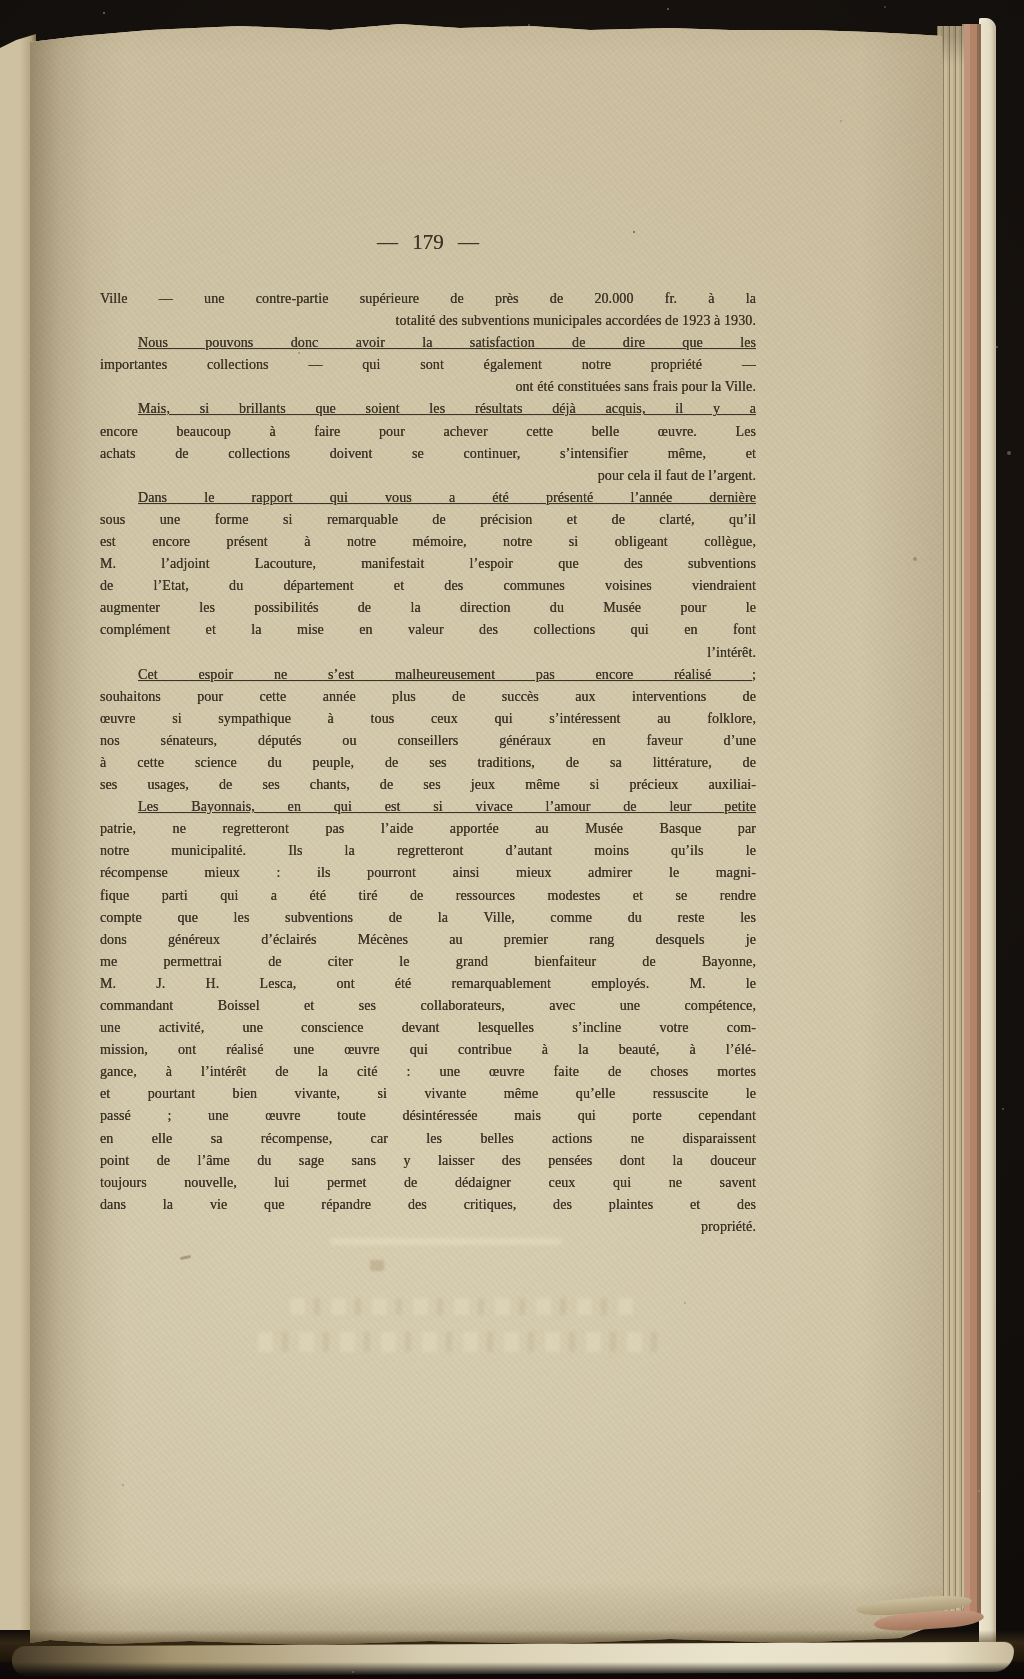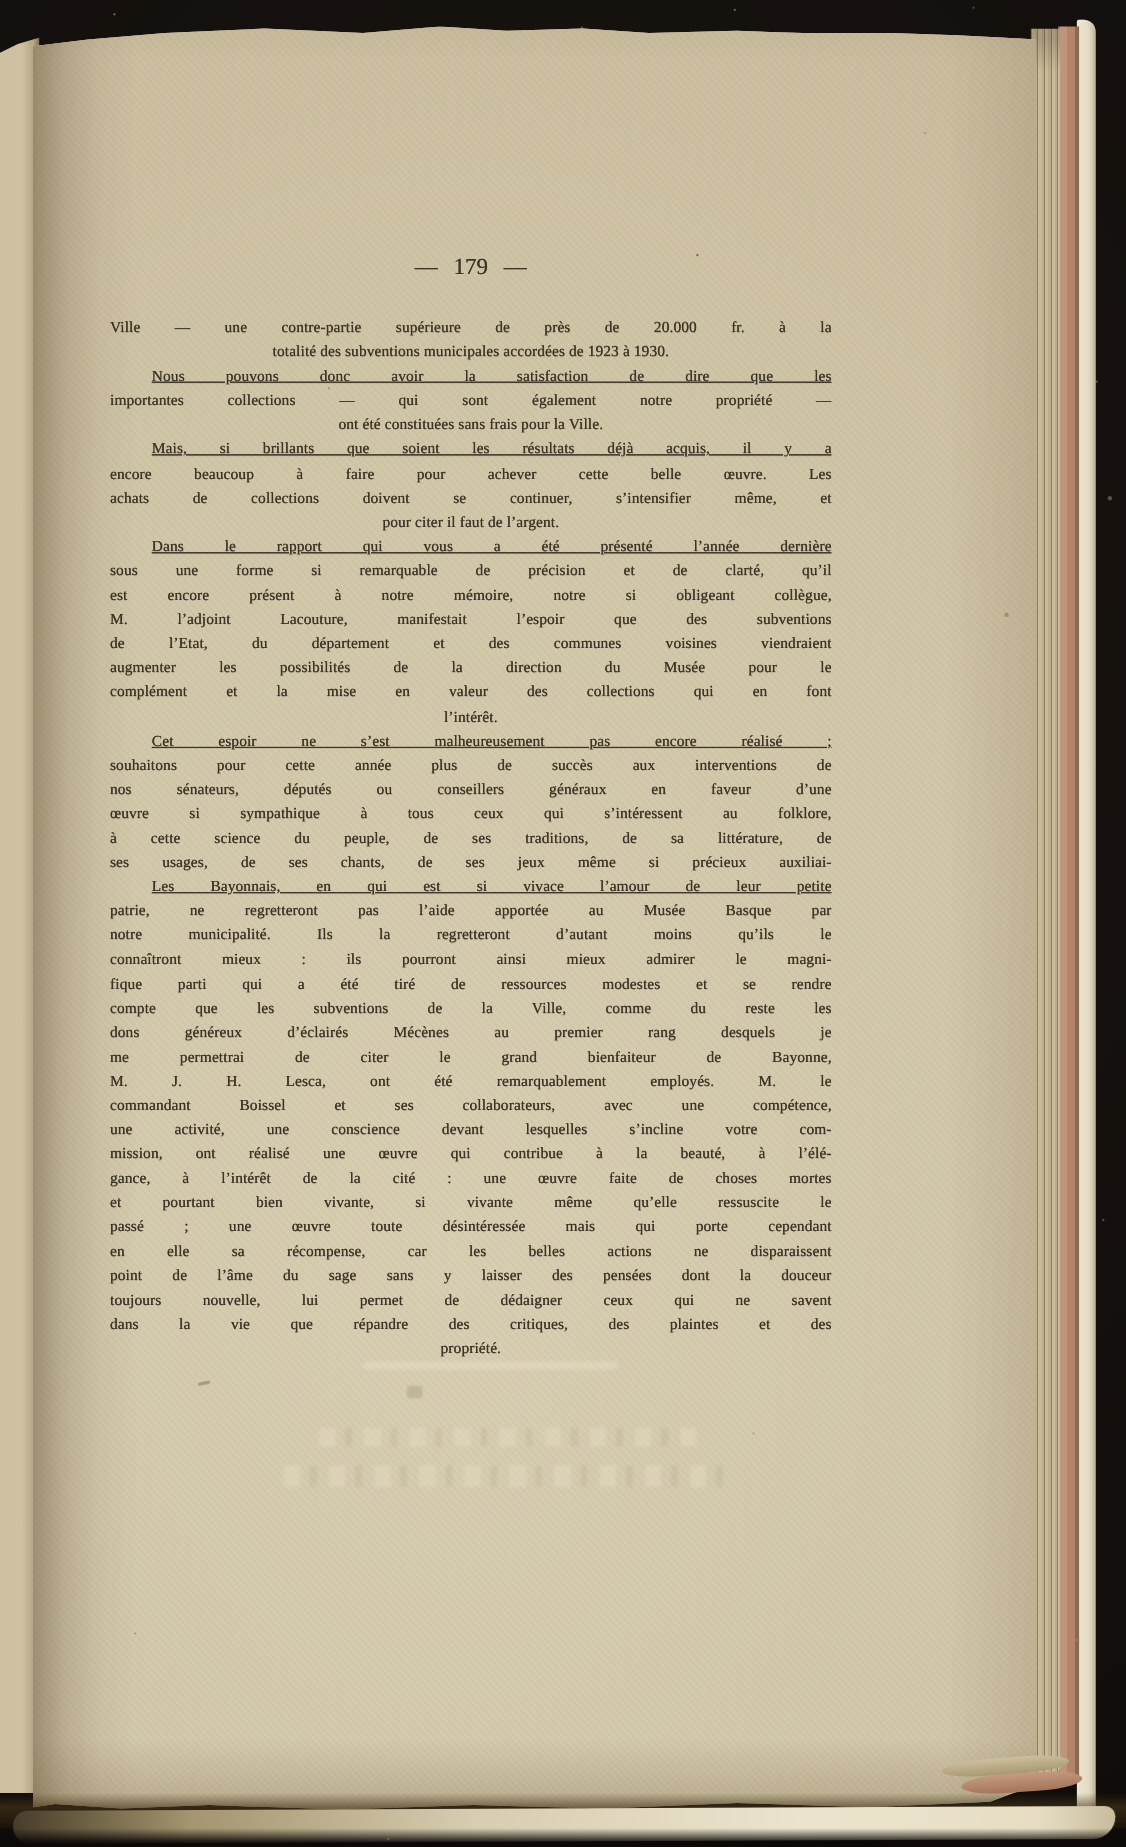--- a/index.html
+++ b/index.html
@@ -90,21 +90,21 @@
     text-shadow:0 0 .5px rgba(60,52,38,.9);
   }
   .textblock{
     position:absolute;left:70px;top:276px;width:656px;
     font-size:14px;color:#3c3426;
     text-shadow:0 0 .5px rgba(60,52,38,.85), .4px .4px 0 rgba(60,52,38,.2);
     letter-spacing:.1px;
   }
   .line{height:22.1px;line-height:22.1px;overflow:hidden;text-align:justify;}
   .line.j::after{content:"";display:inline-block;width:100%;height:0;}
-  .line.last{text-align:center;}
+  .line.last{text-align:right;}
   .line.indent{text-indent:38px;text-decoration:underline;}
   
   .ghost{position:absolute;filter:blur(1.6px);opacity:.85;border-radius:3px;
     background:repeating-linear-gradient(90deg, rgba(226,217,190,.6) 0 15px, rgba(0,0,0,0) 15px 24px, rgba(176,160,126,.25) 24px 30px, rgba(0,0,0,0) 30px 41px);}
   .ghost.g1{left:260px;top:1286px;width:352px;height:17px;}
   .ghost.g2{left:228px;top:1320px;width:404px;height:20px;}
   .ghost-mark{position:absolute;left:340px;top:1248px;width:14px;height:11px;filter:blur(1.2px);
     background:rgba(170,155,122,.45);border-radius:2px;}
   .streak{position:absolute;left:300px;top:1226px;width:232px;height:7px;
     background:rgba(234,226,200,.5);filter:blur(2px);border-radius:3px;}
@@ -138,39 +138,39 @@
     <div class="pagenum">— 179 —</div>
     <div class="textblock">
         <div class="line j">Ville — une contre-partie supérieure de près de 20.000 fr. à la</div>
         <div class="line last">totalité des subventions municipales accordées de 1923 à 1930.</div>
         <div class="line j indent">Nous pouvons donc avoir la satisfaction de dire que les</div>
         <div class="line j">importantes collections — qui sont également notre propriété —</div>
         <div class="line last">ont été constituées sans frais pour la Ville.</div>
         <div class="line j indent">Mais, si brillants que soient les résultats déjà acquis, il y a</div>
         <div class="line j">encore beaucoup à faire pour achever cette belle œuvre. Les</div>
         <div class="line j">achats de collections doivent se continuer, s’intensifier même, et</div>
-        <div class="line last">pour citer il faut de l’argent.</div>
+        <div class="line last">pour cela il faut de l’argent.</div>
         <div class="line j indent">Dans le rapport qui vous a été présenté l’année dernière</div>
         <div class="line j">sous une forme si remarquable de précision et de clarté, qu’il</div>
         <div class="line j">est encore présent à notre mémoire, notre si obligeant collègue,</div>
         <div class="line j">M. l’adjoint Lacouture, manifestait l’espoir que des subventions</div>
         <div class="line j">de l’Etat, du département et des communes voisines viendraient</div>
         <div class="line j">augmenter les possibilités de la direction du Musée pour le</div>
         <div class="line j">complément et la mise en valeur des collections qui en font</div>
         <div class="line last">l’intérêt.</div>
         <div class="line j indent">Cet espoir ne s’est malheureusement pas encore réalisé ;</div>
         <div class="line j">souhaitons pour cette année plus de succès aux interventions de</div>
+        <div class="line j">œuvre si sympathique à tous ceux qui s’intéressent au folklore,</div>
         <div class="line j">nos sénateurs, députés ou conseillers généraux en faveur d’une</div>
-        <div class="line j">œuvre si sympathique à tous ceux qui s’intéressent au folklore,</div>
         <div class="line j">à cette science du peuple, de ses traditions, de sa littérature, de</div>
         <div class="line j">ses usages, de ses chants, de ses jeux même si précieux auxiliai-</div>
         <div class="line j indent">Les Bayonnais, en qui est si vivace l’amour de leur petite</div>
         <div class="line j">patrie, ne regretteront pas l’aide apportée au Musée Basque par</div>
         <div class="line j">notre municipalité. Ils la regretteront d’autant moins qu’ils le</div>
-        <div class="line j">connaîtront mieux : ils pourront ainsi mieux admirer le magni-</div>
+        <div class="line j">récompense mieux : ils pourront ainsi mieux admirer le magni-</div>
         <div class="line j">fique parti qui a été tiré de ressources modestes et se rendre</div>
         <div class="line j">compte que les subventions de la Ville, comme du reste les</div>
         <div class="line j">dons généreux d’éclairés Mécènes au premier rang desquels je</div>
         <div class="line j">me permettrai de citer le grand bienfaiteur de Bayonne,</div>
         <div class="line j">M. J. H. Lesca, ont été remarquablement employés. M. le</div>
         <div class="line j">commandant Boissel et ses collaborateurs, avec une compétence,</div>
         <div class="line j">une activité, une conscience devant lesquelles s’incline votre com-</div>
         <div class="line j">mission, ont réalisé une œuvre qui contribue à la beauté, à l’élé-</div>
         <div class="line j">gance, à l’intérêt de la cité : une œuvre faite de choses mortes</div>
         <div class="line j">et pourtant bien vivante, si vivante même qu’elle ressuscite le</div>

